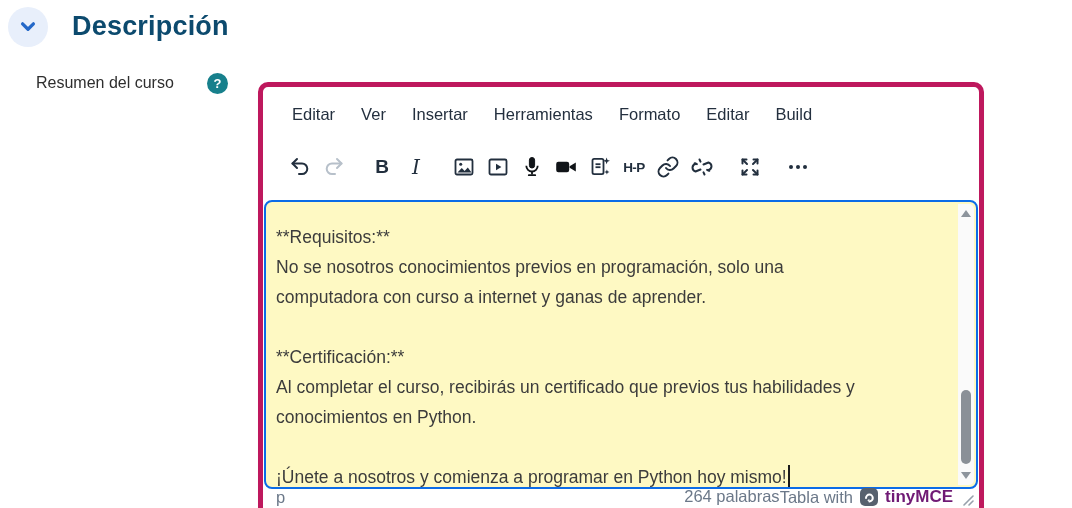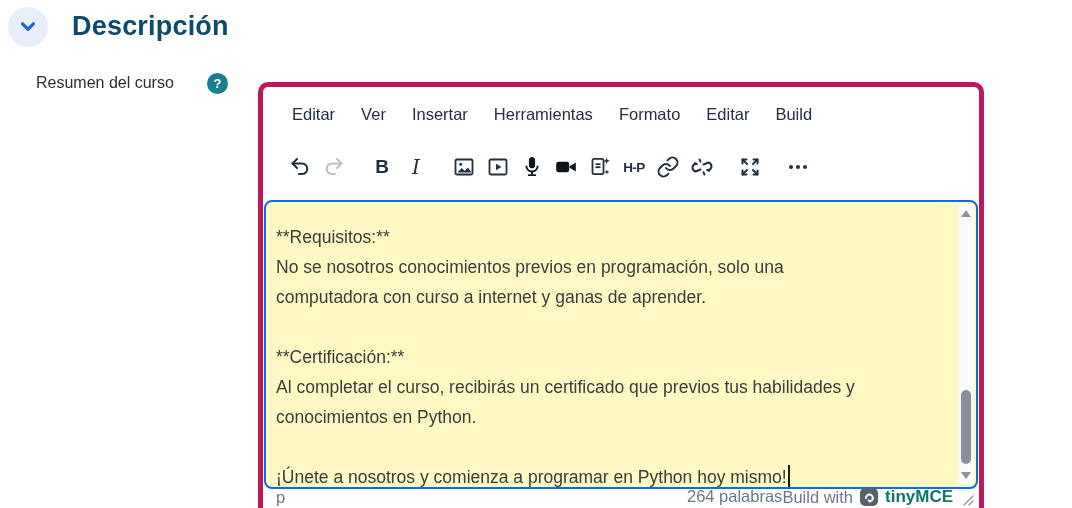--- a/index.html
+++ b/index.html
@@ -49,21 +49,21 @@
   .thumb{position:absolute;left:3px;width:10px;height:74px;bottom:21px;background:#8a9097;border-radius:5px;cursor:grab;}
 
   
   .statusbar{position:absolute;left:0;right:0;bottom:0;height:36px;display:flex;align-items:center;
     padding:0 26px 0 13px;color:#6b7889;font-size:16.5px;box-sizing:border-box;}
   .elpath{cursor:pointer;}
   .sb-right{margin-left:auto;display:flex;align-items:flex-start;}
   .wordcount{cursor:pointer;}
   .branding{display:flex;align-items:center;gap:7px;cursor:pointer;color:#6b7889;text-decoration:none;}
   .brand-logo{width:18px;height:18px;border-radius:5px;background:#57616e;display:flex;align-items:center;justify-content:center;}
-  .brand-name{font-weight:bold;color:#0f766e;font-size:17px;}
+  .brand-name{font-weight:bold;color:#701a75;font-size:17px;}
   .grip{position:absolute;right:5px;bottom:5px;cursor:nwse-resize;}
 </style>
 </head>
 <body>
 
 <button class="collapse-btn">
   <span>
     <svg width="26" height="26" viewBox="0 0 24 24">
         <path d="M7 10 l5 5 5 -5" fill="none" stroke="#2468c8" stroke-width="3" stroke-linecap="round" stroke-linejoin="round"></path>
       </svg>
@@ -224,21 +224,21 @@
       <span class="thumb"></span>
       <span class="arr arr-dn"></span>
     </div>
   </div>
 
   <div class="statusbar">
     <span class="elpath">p</span>
     <span class="sb-right">
       <span class="wordcount">264 palabras</span>
       <span class="branding">
-        <span>Build with</span>
+        <span>Tabla with</span>
         <span class="brand-logo">
           <svg width="12" height="12" viewBox="0 0 12 12">
               <path d="M3 7 a3.4 3.4 0 1 1 3.4 3.4" fill="none" stroke="#ffffff" stroke-width="2" stroke-linecap="round"></path>
               <path d="M6.4 10.4 l-2.2-1.2 2.2-1.2z" fill="#ffffff"></path>
             </svg>
         </span>
         <span class="brand-name">tinyMCE</span>
       </span>
     </span>
   </div>

